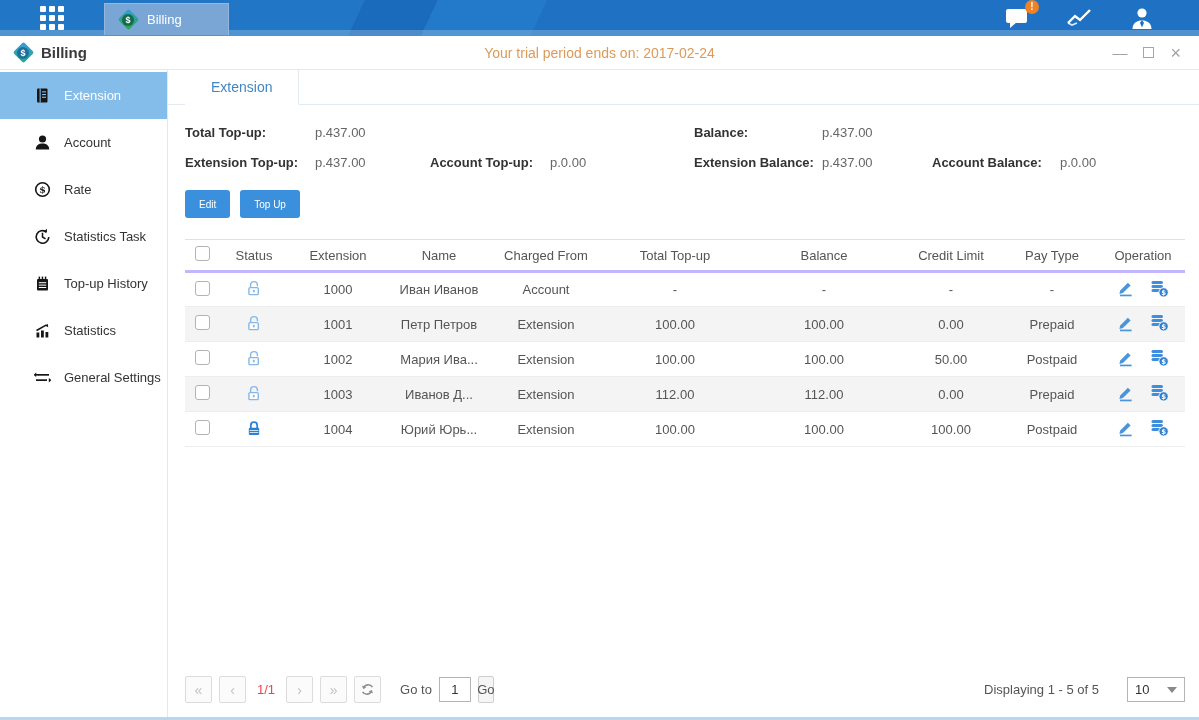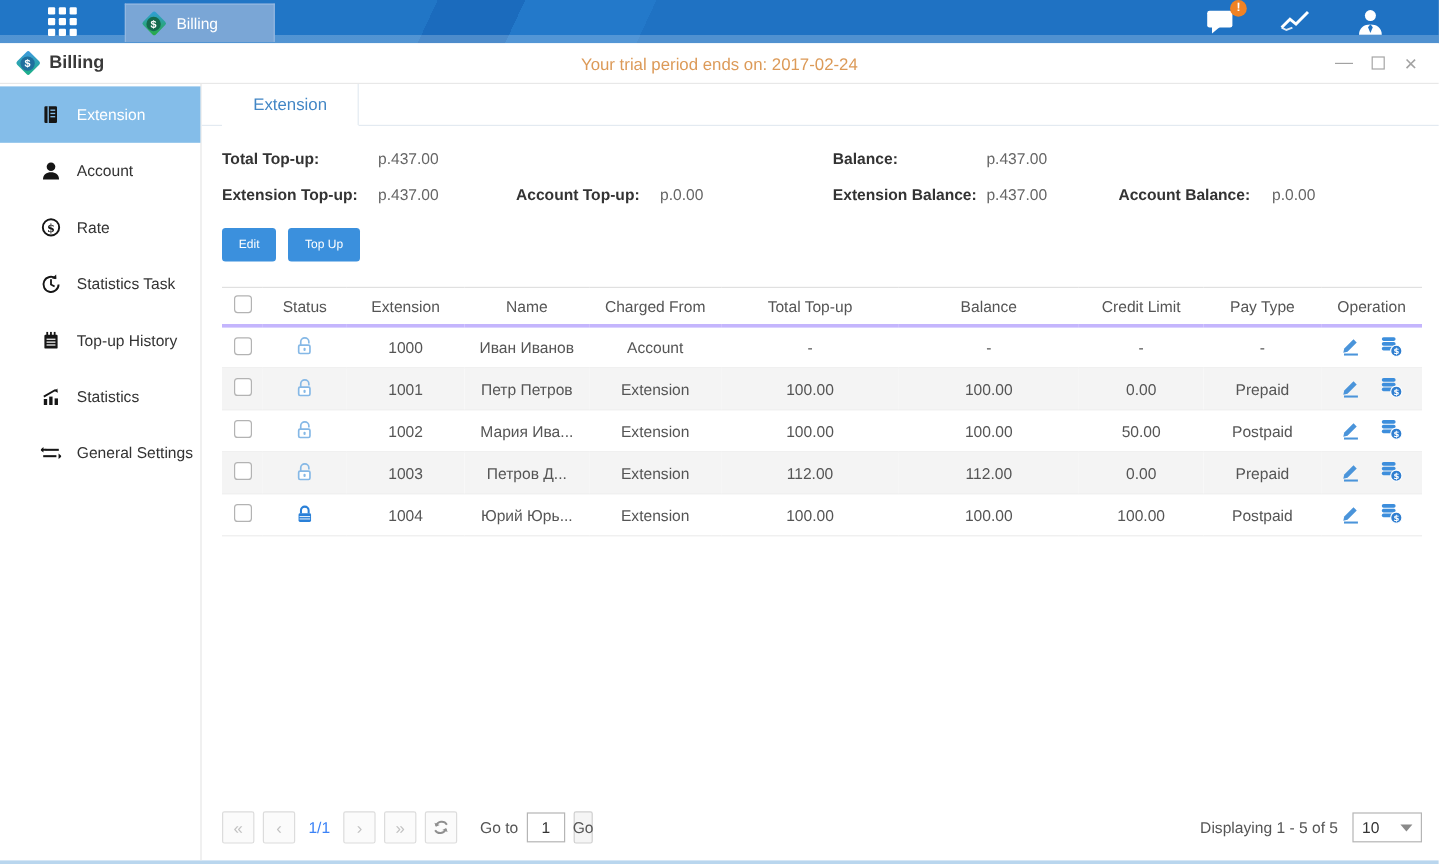--- a/index.html
+++ b/index.html
@@ -83,26 +83,26 @@
   .op-icon{ cursor:pointer; display:inline-flex; }
   .lock{ display:inline-flex; }
 
   .spacer{ flex:1; }
 
   
   .footer{ display:flex; align-items:center; padding:0 14px 14px 17px; font-size:13px; color:#555; }
   .pg-group{ display:flex; align-items:center; gap:7px; }
   .pg-btn{ width:27px; height:27px; border:1px solid #dcdcdc; background:#fbfbfb; color:#c2c2c2; border-radius:2px;
            display:flex; align-items:center; justify-content:center; font-size:14px; cursor:pointer; }
-  .pg-label{ color:#3b82f6; margin:0 4px; }
+  .pg-label{ color:#ef4444; margin:0 4px; }
   .goto-label{ margin-left:12px; color:#555; }
   .goto-input{ width:32px; height:25px; border:1px solid #b5b5b5; text-align:center; font-size:13px; color:#333; font-family:"Liberation Sans",sans-serif; }
   .go-btn{ width:16px; height:27px; border:1px solid #cfcfcf; background:#f5f5f5; color:#555; border-radius:2px;
            display:flex; align-items:center; justify-content:center; cursor:pointer; }
-  .footer-right{ margin-left:auto; display:flex; align-items:center; gap:12px; }
+  .footer-right{ margin-left:auto; display:flex; align-items:center; gap:28px; }
   .page-size{ width:58px; height:25px; border:1px solid #b5b5b5; display:flex; align-items:center; justify-content:space-between;
               padding:0 7px; cursor:pointer; color:#333; background:#fff; }
   .caret{ width:0; height:0; border-left:5px solid transparent; border-right:5px solid transparent; border-top:6px solid #8a8a8a; }
 </style>
 </head>
 <body>
 
 <div class="screen">
 
   <div class="topbar">
@@ -443,21 +443,21 @@
                 <span class="lock">
                   <svg width="18" height="18" viewBox="0 0 18 18">
                     <path d="M5.6 8.6 V6 a3.4 3.4 0 0 1 6.8 0 V7.2" fill="none" stroke="#85b8e6" stroke-width="1.4"></path>
                     <rect x="3.9" y="8.6" width="9.4" height="7" rx="1.2" fill="#fff" stroke="#85b8e6" stroke-width="1.4"></rect>
                     <rect x="7.9" y="10.7" width="1.8" height="2.8" rx="0.9" fill="#85b8e6"></rect>
                   </svg>
                 </span>
                 
               </td>
               <td>1003</td>
-              <td>Петров Д...</td>
+              <td>Иванов Д...</td>
               <td>Extension</td>
               <td>112.00</td>
               <td>112.00</td>
               <td>0.00</td>
               <td>Prepaid</td>
               <td>
                 <span class="ops">
                   <span class="op-icon">
                     <svg width="17" height="18" viewBox="0 0 17 18">
                       <path d="M3.2 11.4 L10.9 3.7 l2.7 2.7 L5.9 14.1 l-3.5 0.8 z" fill="#4a94da"></path>

